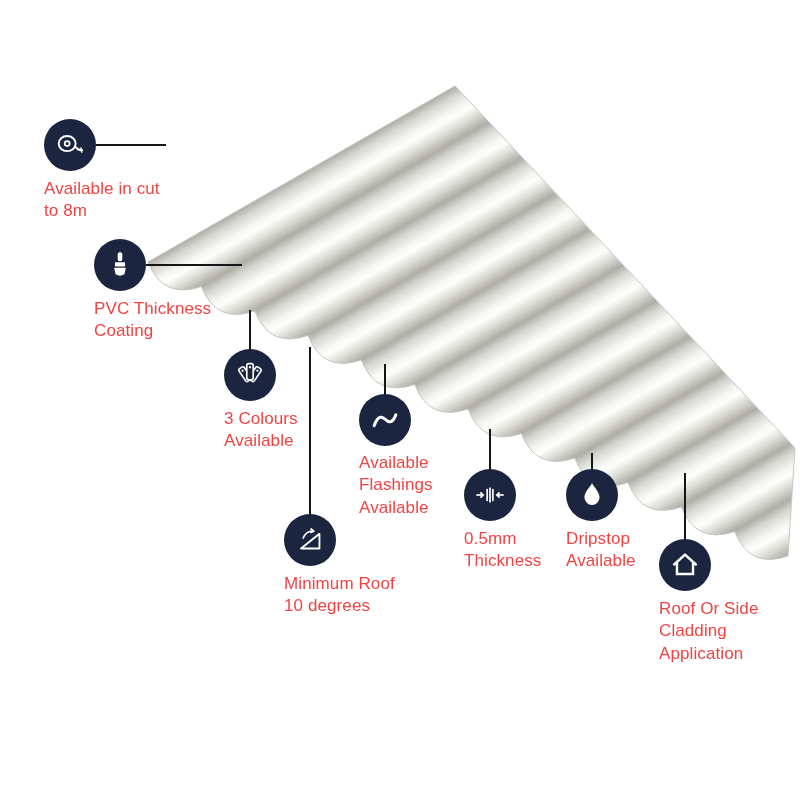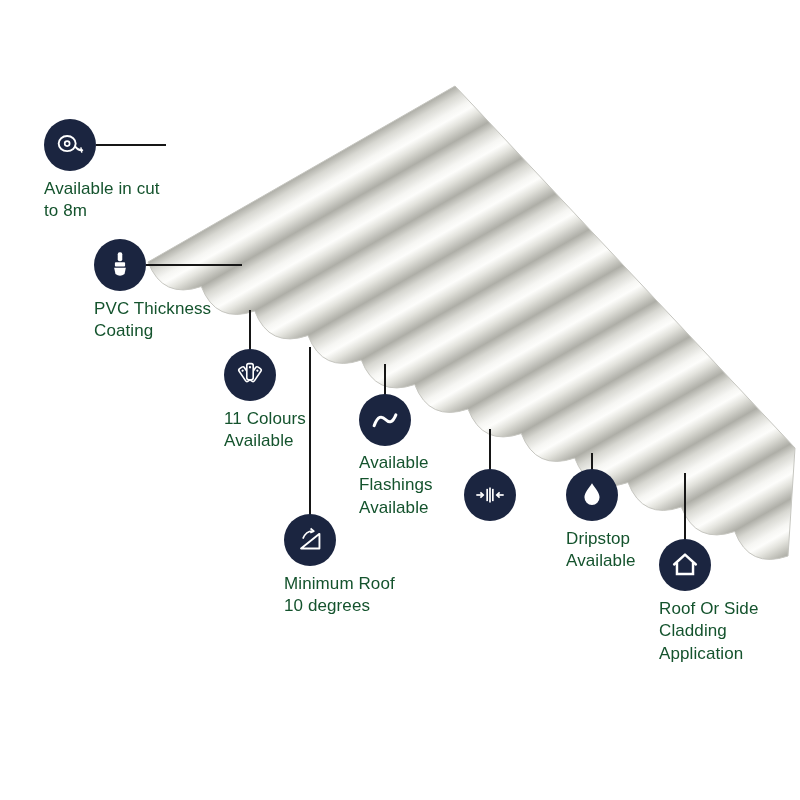--- a/index.html
+++ b/index.html
@@ -7,21 +7,21 @@
     position:relative;width:800px;height:800px;background:#ffffff;
     font-family:"Liberation Sans",sans-serif;overflow:hidden;
   }
   .sheet-svg{position:absolute;left:0;top:0;}
   .badge{
     position:absolute;width:52px;height:52px;border-radius:50%;
     background:#1b2540;display:flex;align-items:center;justify-content:center;
     z-index:3;
   }
   .label{
-    position:absolute;font-size:17px;line-height:1.32;color:#14532d;
+    position:absolute;font-size:17px;line-height:1.32;color:#ef4444;
     font-weight:500;letter-spacing:.1px;z-index:3;
   }
   .leader{position:absolute;background:#161616;z-index:2;}
 </style>
 </head>
 <body>
 
 <div class="stage">
 
   <svg class="sheet-svg" width="800" height="800" viewBox="0 0 800 800">
@@ -96,21 +96,21 @@
             <circle cx="18" cy="11" r="1.2" fill="#fff" stroke="none"></circle>
           </g>
         <g>
             <rect x="14.6" y="6" width="6.8" height="17" rx="2"></rect>
             <circle cx="18" cy="9.8" r="1.2" fill="#fff" stroke="none"></circle>
           </g>
       </g>
     </svg>
   </div>
   <div class="label" style="left:224px;top:408px;width:95px">
-    <div>11 Colours</div>
+    <div>3 Colours</div>
     <div>Available</div>
   </div>
 
   <div class="badge" style="left:359px;top:394px">
     <svg viewBox="0 0 36 36" width="34" height="34">
       <path d="M6.5 24 C10.5 13.5 14.5 13.5 18.5 17.5 C22.5 21.5 26 21 29.5 12.5" fill="none" stroke="#fff" stroke-width="3.2" stroke-linecap="round"></path>
     </svg>
   </div>
   <div class="label" style="left:359px;top:452px;width:95px">
     <div>Available</div>
@@ -136,20 +136,24 @@
         <line x1="15" y1="11.5" x2="15" y2="24.5"></line>
         <line x1="18" y1="10" x2="18" y2="26"></line>
         <line x1="21" y1="11.5" x2="21" y2="24.5"></line>
         <line x1="3.5" y1="18" x2="10.5" y2="18"></line>
         <path d="M7.8 15.2 L10.8 18 L7.8 20.8" fill="none"></path>
         <line x1="32.5" y1="18" x2="25.5" y2="18"></line>
         <path d="M28.2 15.2 L25.2 18 L28.2 20.8" fill="none"></path>
       </g>
     </svg>
   </div>
+  <div class="label" style="left:464px;top:528px;width:95px">
+    <div>0.5mm</div>
+    <div>Thickness</div>
+  </div>
 
   <div class="badge" style="left:566px;top:469px">
     <svg viewBox="0 0 36 36" width="34" height="34">
       <path d="M18 5.5 C21.5 11 26 15.5 26 20.5 A8 8 0 1 1 10 20.5 C10 15.5 14.5 11 18 5.5 Z" fill="#fff"></path>
     </svg>
   </div>
   <div class="label" style="left:566px;top:528px;width:95px">
     <div>Dripstop</div>
     <div>Available</div>
   </div>

